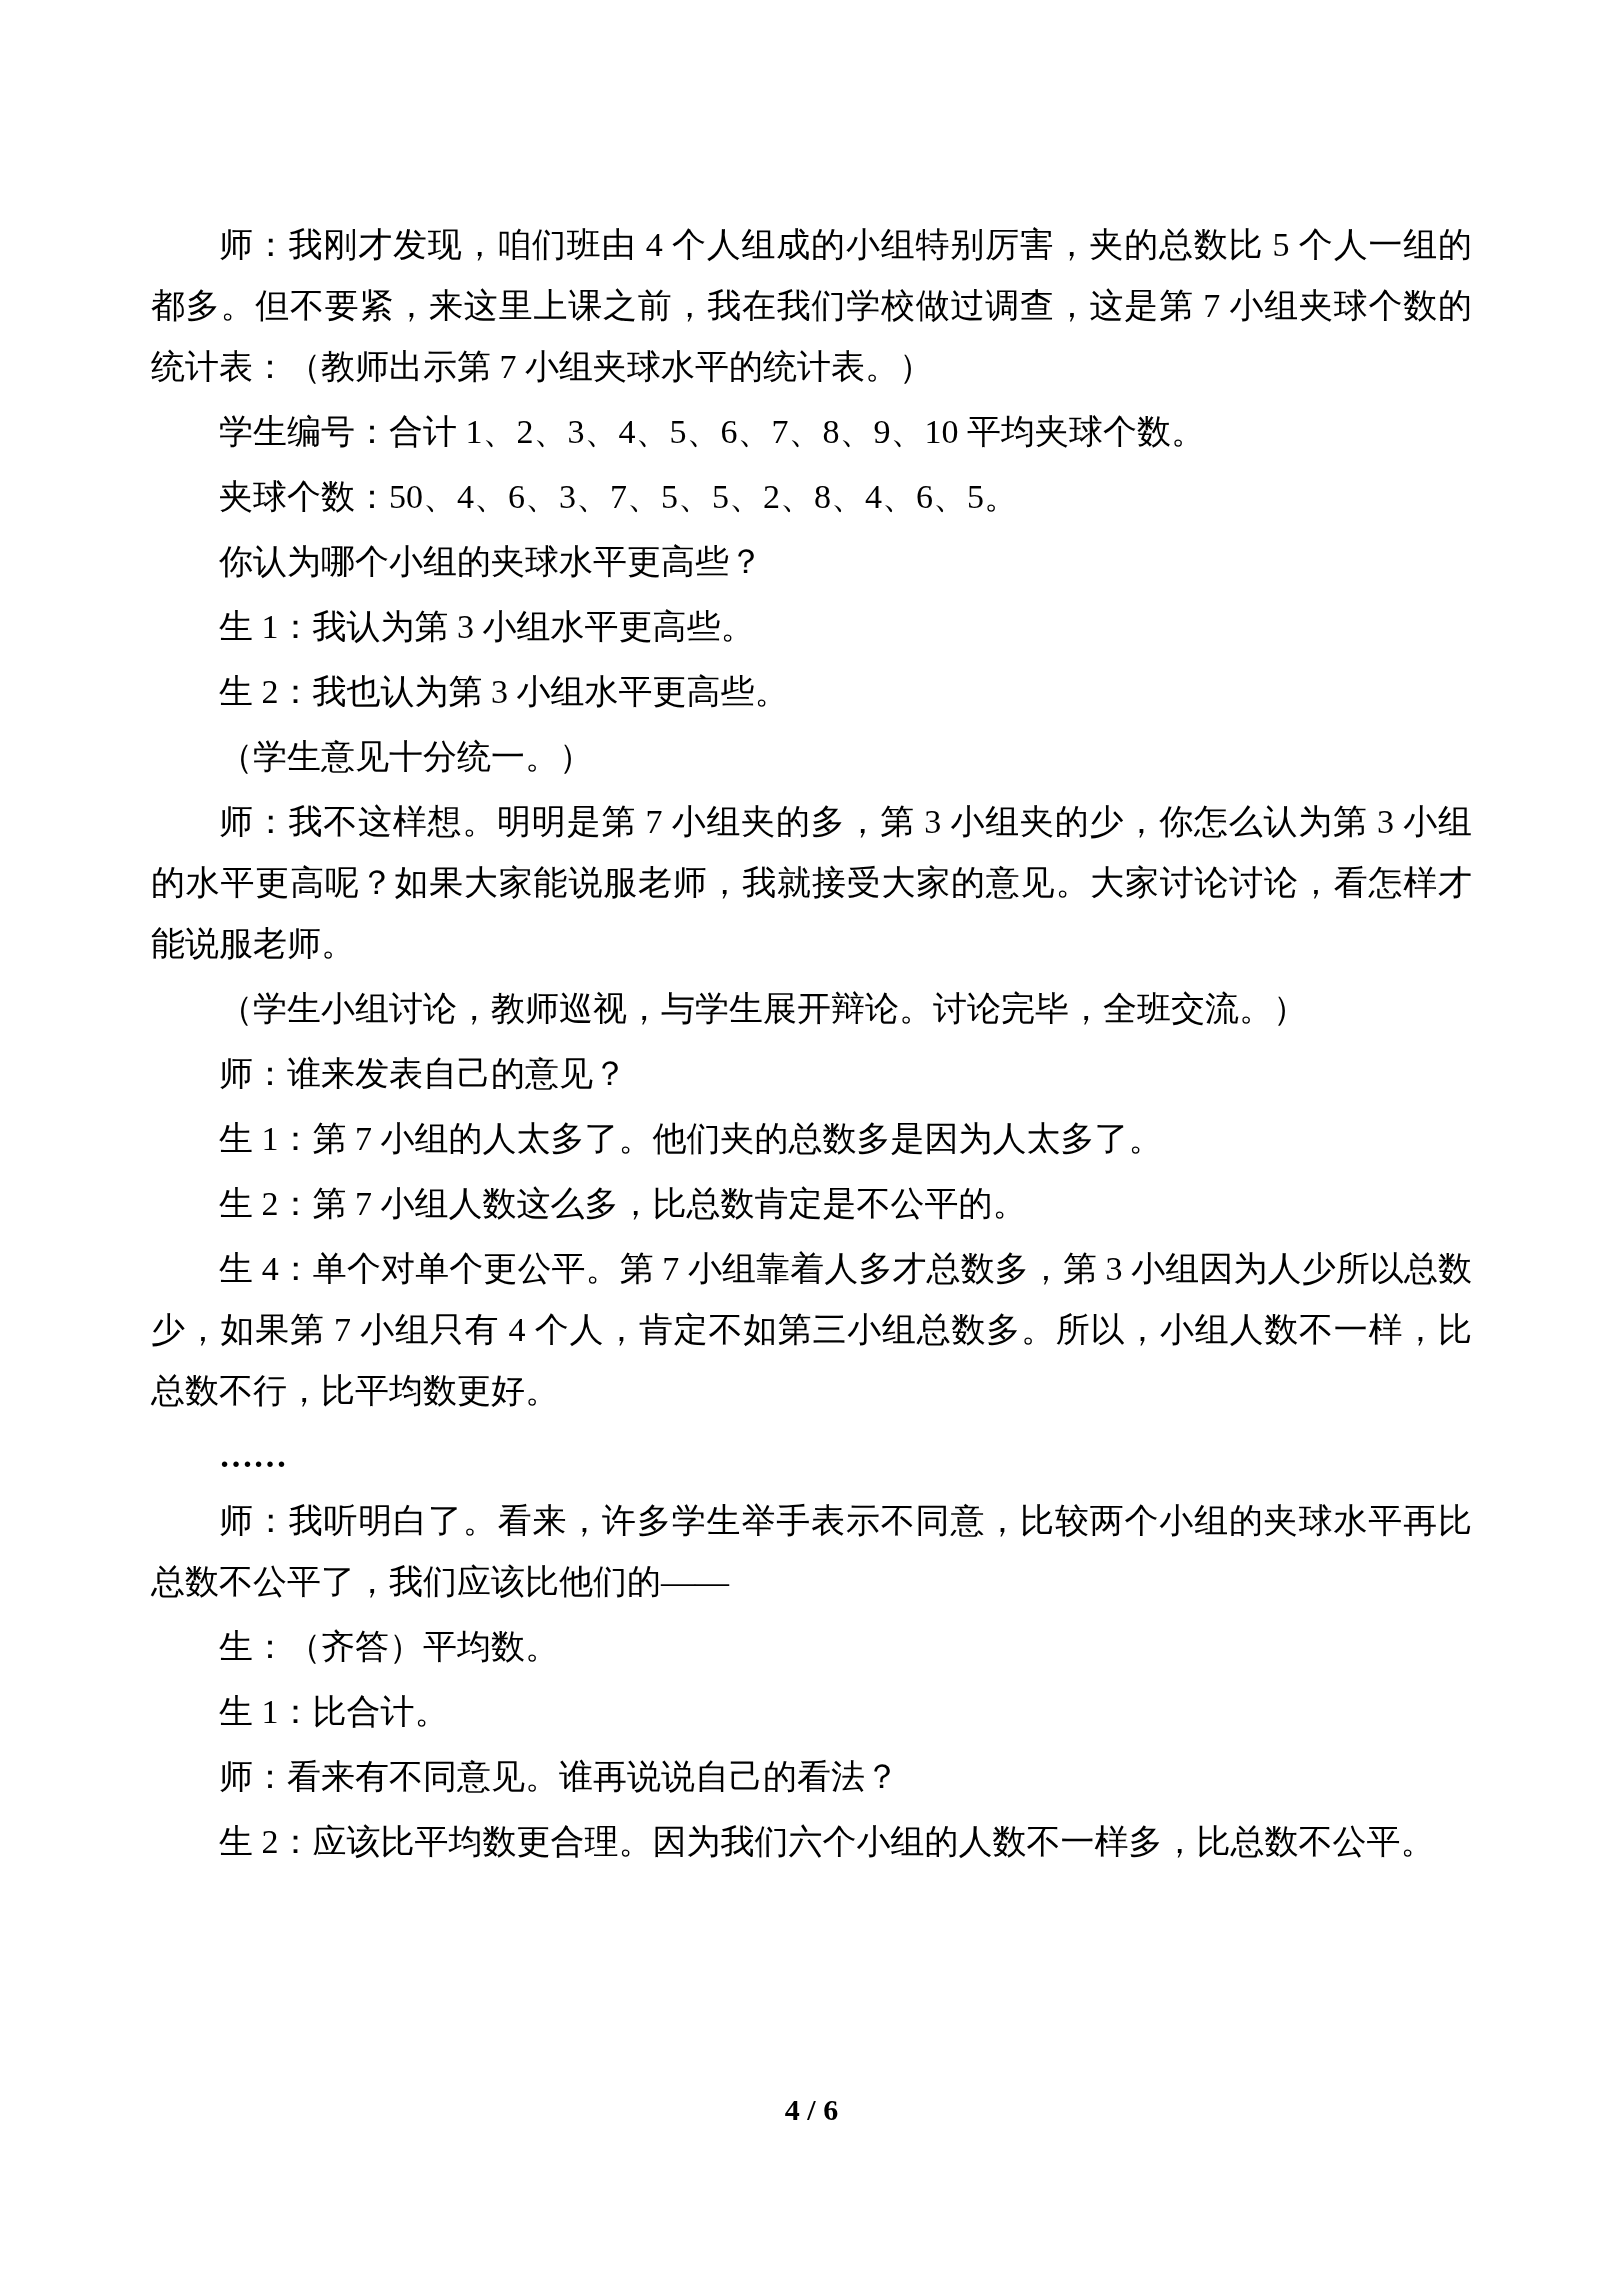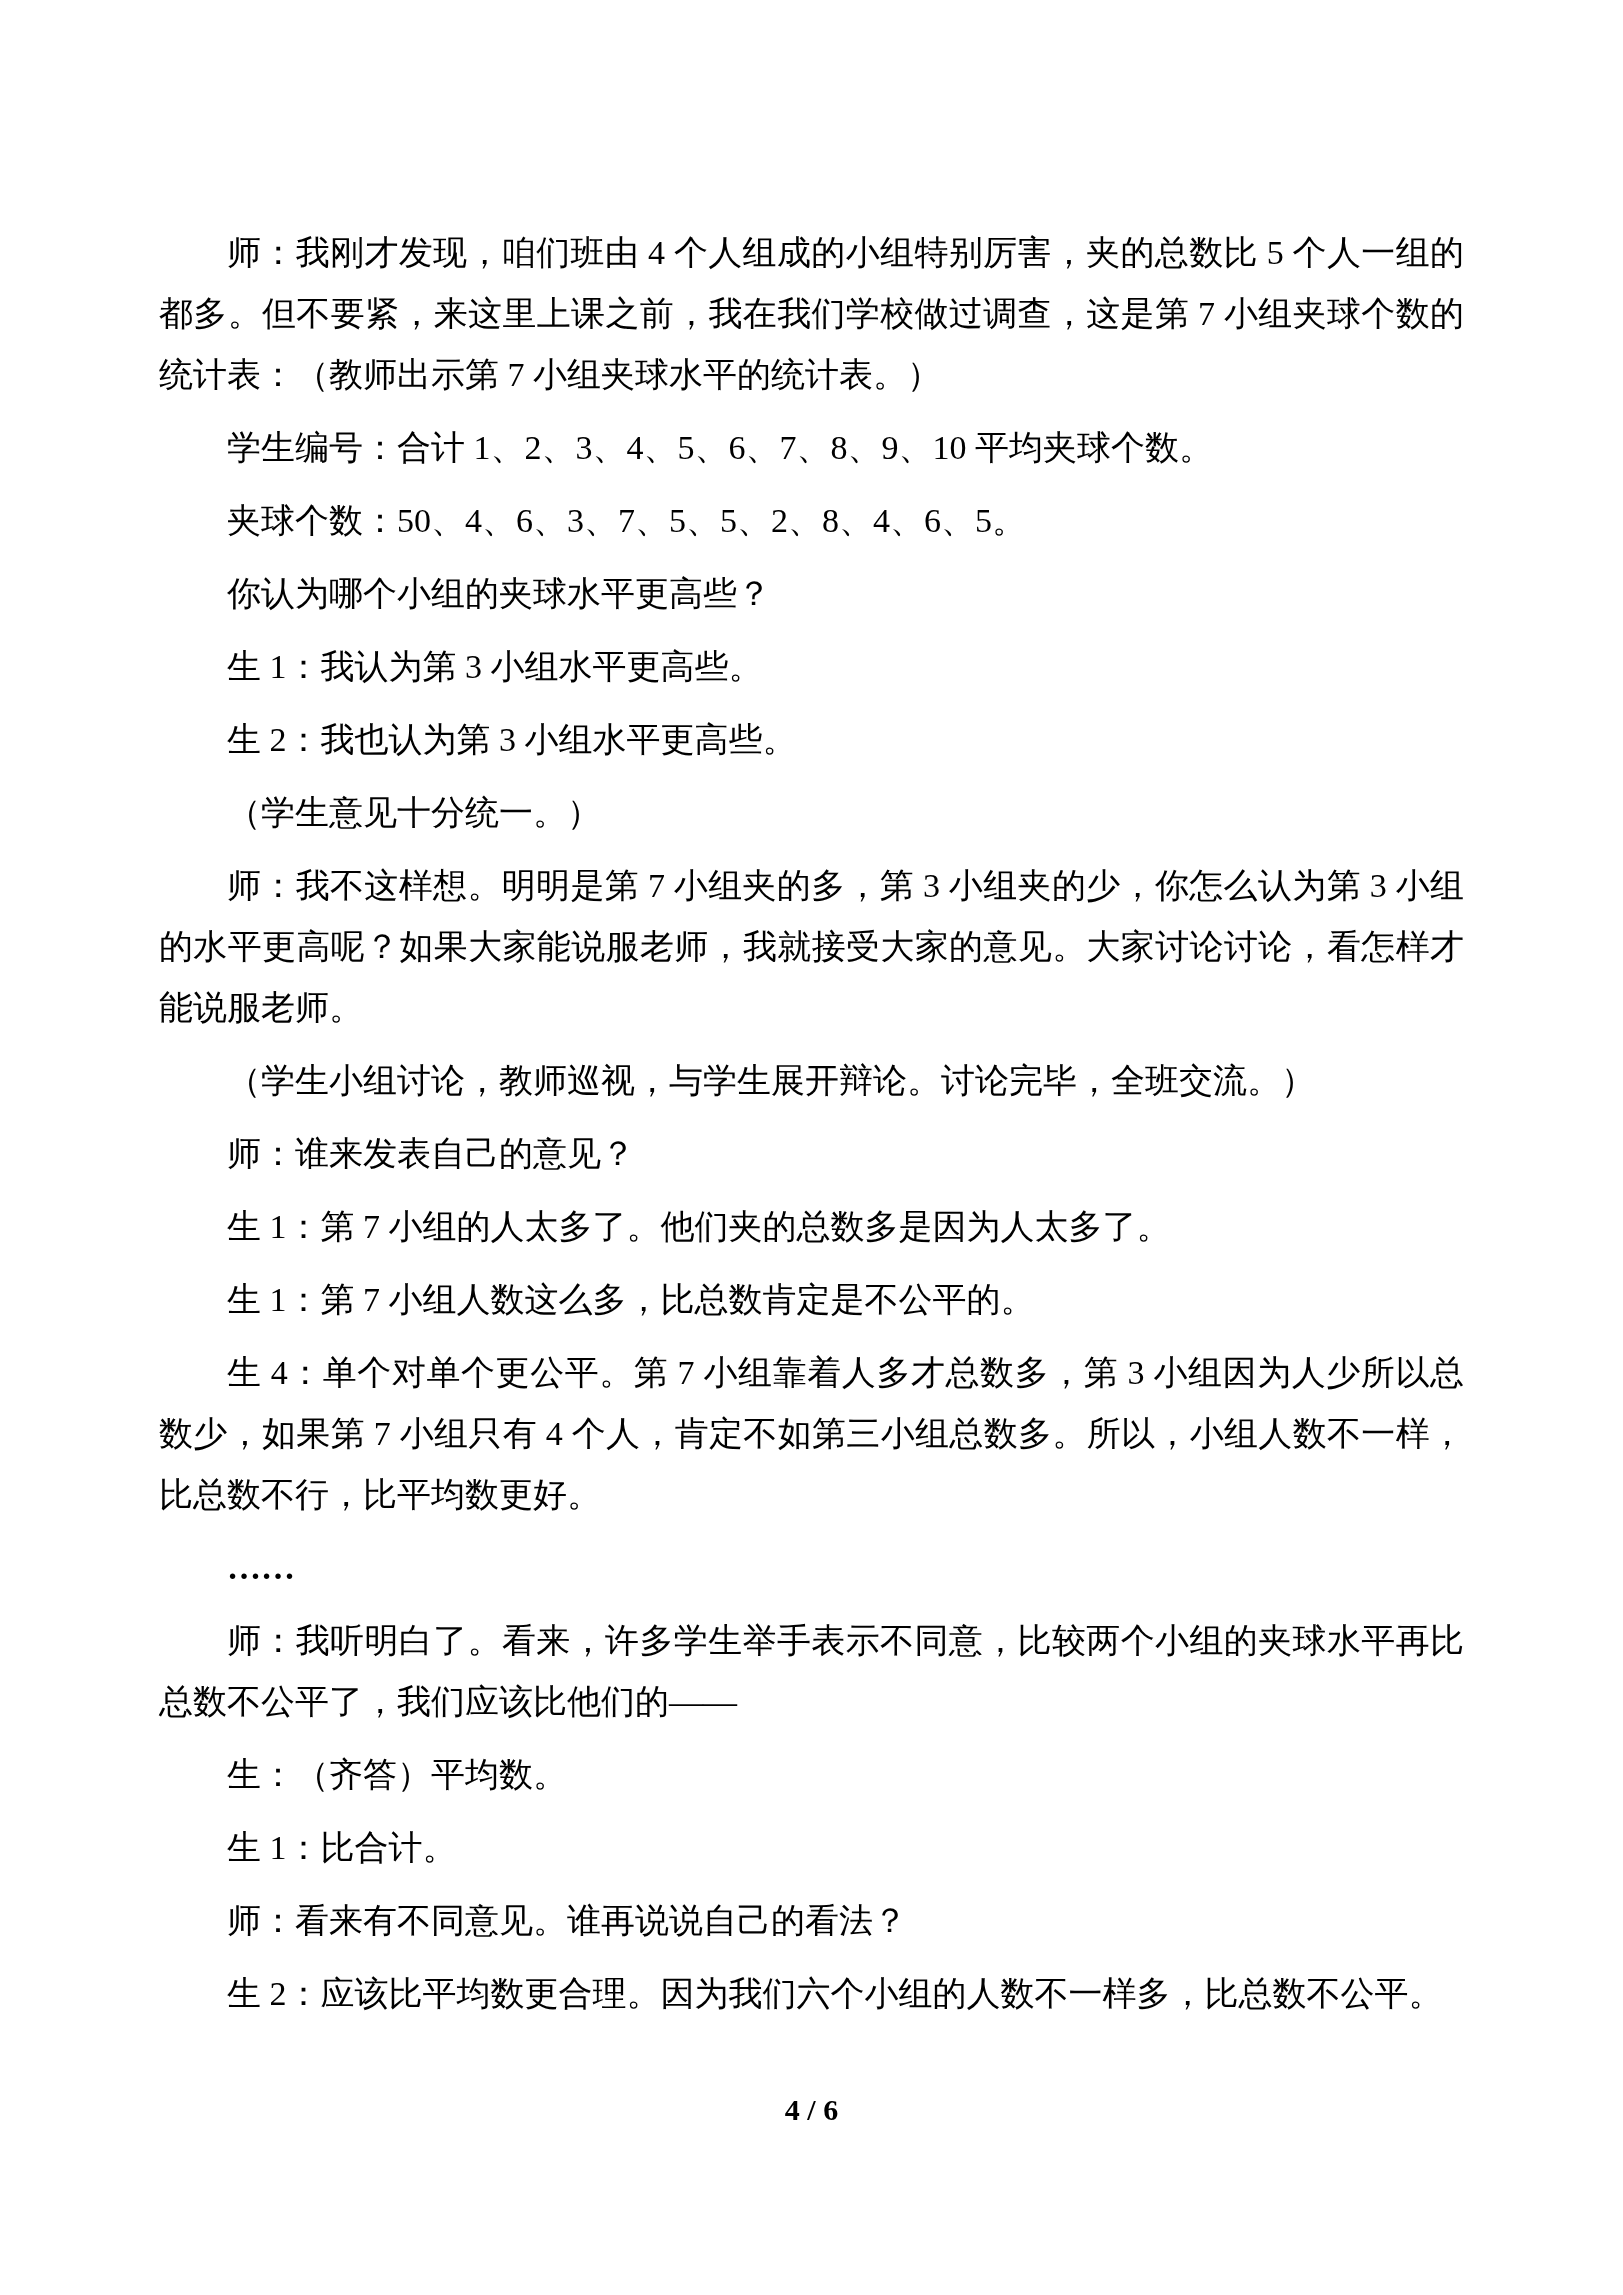--- a/index.html
+++ b/index.html
@@ -17,21 +17,21 @@
   .doc-body {
     position: absolute;
     left: 147px;
     top: 210px;
     width: 1329px;
     font-size: 34px;
     line-height: 61px;
     text-align: justify;
   }
   .doc-body p {
-    margin: 12px;
+    margin: 4px;
     padding: 0;
     text-indent: 2em;
   }
   .doc-body p.bold {
     font-weight: bold;
   }
   .page-footer {
     position: absolute;
     top: 2093px;
     left: 0;
@@ -50,21 +50,21 @@
     <p>学生编号：合计 1、2、3、4、5、6、7、8、9、10 平均夹球个数。</p>
     <p>夹球个数：50、4、6、3、7、5、5、2、8、4、6、5。</p>
     <p>你认为哪个小组的夹球水平更高些？</p>
     <p>生 1：我认为第 3 小组水平更高些。</p>
     <p>生 2：我也认为第 3 小组水平更高些。</p>
     <p>（学生意见十分统一。）</p>
     <p>师：我不这样想。明明是第 7 小组夹的多，第 3 小组夹的少，你怎么认为第 3 小组的水平更高呢？如果大家能说服老师，我就接受大家的意见。大家讨论讨论，看怎样才能说服老师。</p>
     <p>（学生小组讨论，教师巡视，与学生展开辩论。讨论完毕，全班交流。）</p>
     <p>师：谁来发表自己的意见？</p>
     <p>生 1：第 7 小组的人太多了。他们夹的总数多是因为人太多了。</p>
-    <p>生 1：第 7 小组人数这么多，比总数肯定是不公平的。</p>
+    <p>生 2：第 7 小组人数这么多，比总数肯定是不公平的。</p>
     <p>生 4：单个对单个更公平。第 7 小组靠着人多才总数多，第 3 小组因为人少所以总数少，如果第 7 小组只有 4 个人，肯定不如第三小组总数多。所以，小组人数不一样，比总数不行，比平均数更好。</p>
     <p class="bold">……</p>
     <p>师：我听明白了。看来，许多学生举手表示不同意，比较两个小组的夹球水平再比总数不公平了，我们应该比他们的——</p>
     <p>生：（齐答）平均数。</p>
     <p>生 1：比合计。</p>
     <p>师：看来有不同意见。谁再说说自己的看法？</p>
     <p>生 2：应该比平均数更合理。因为我们六个小组的人数不一样多，比总数不公平。</p>
   </div>
 
 <div class="page-footer">4 / 6</div>

